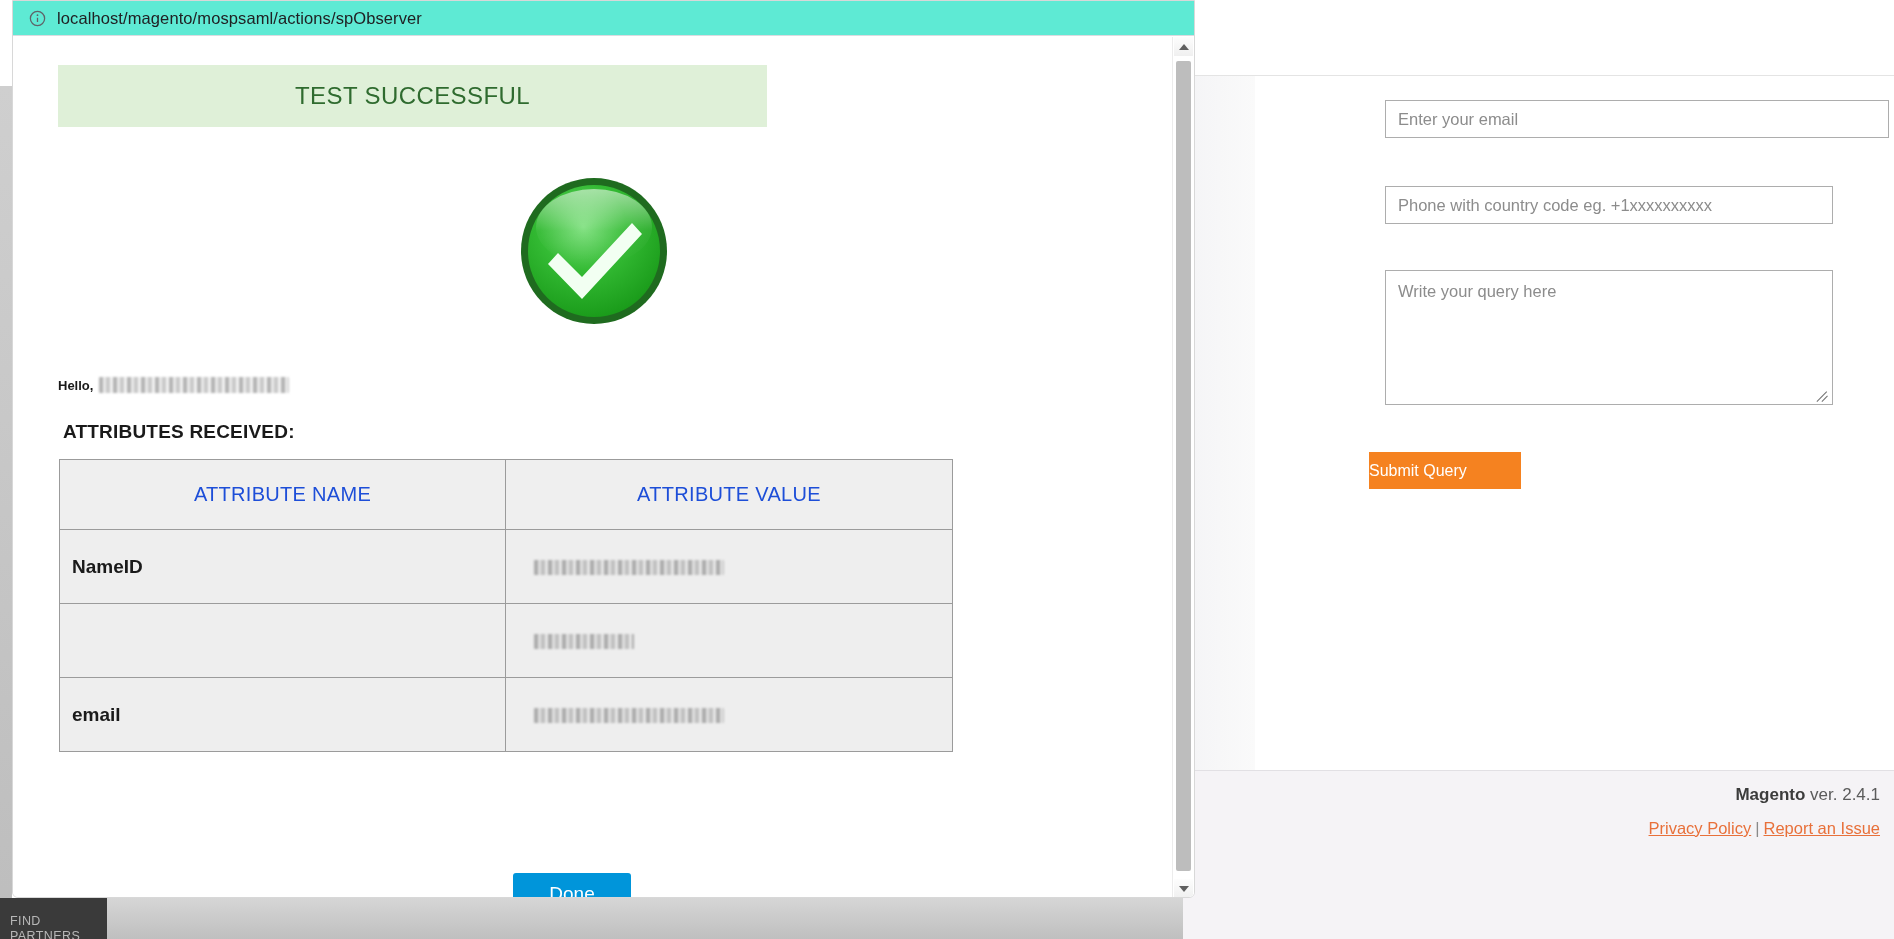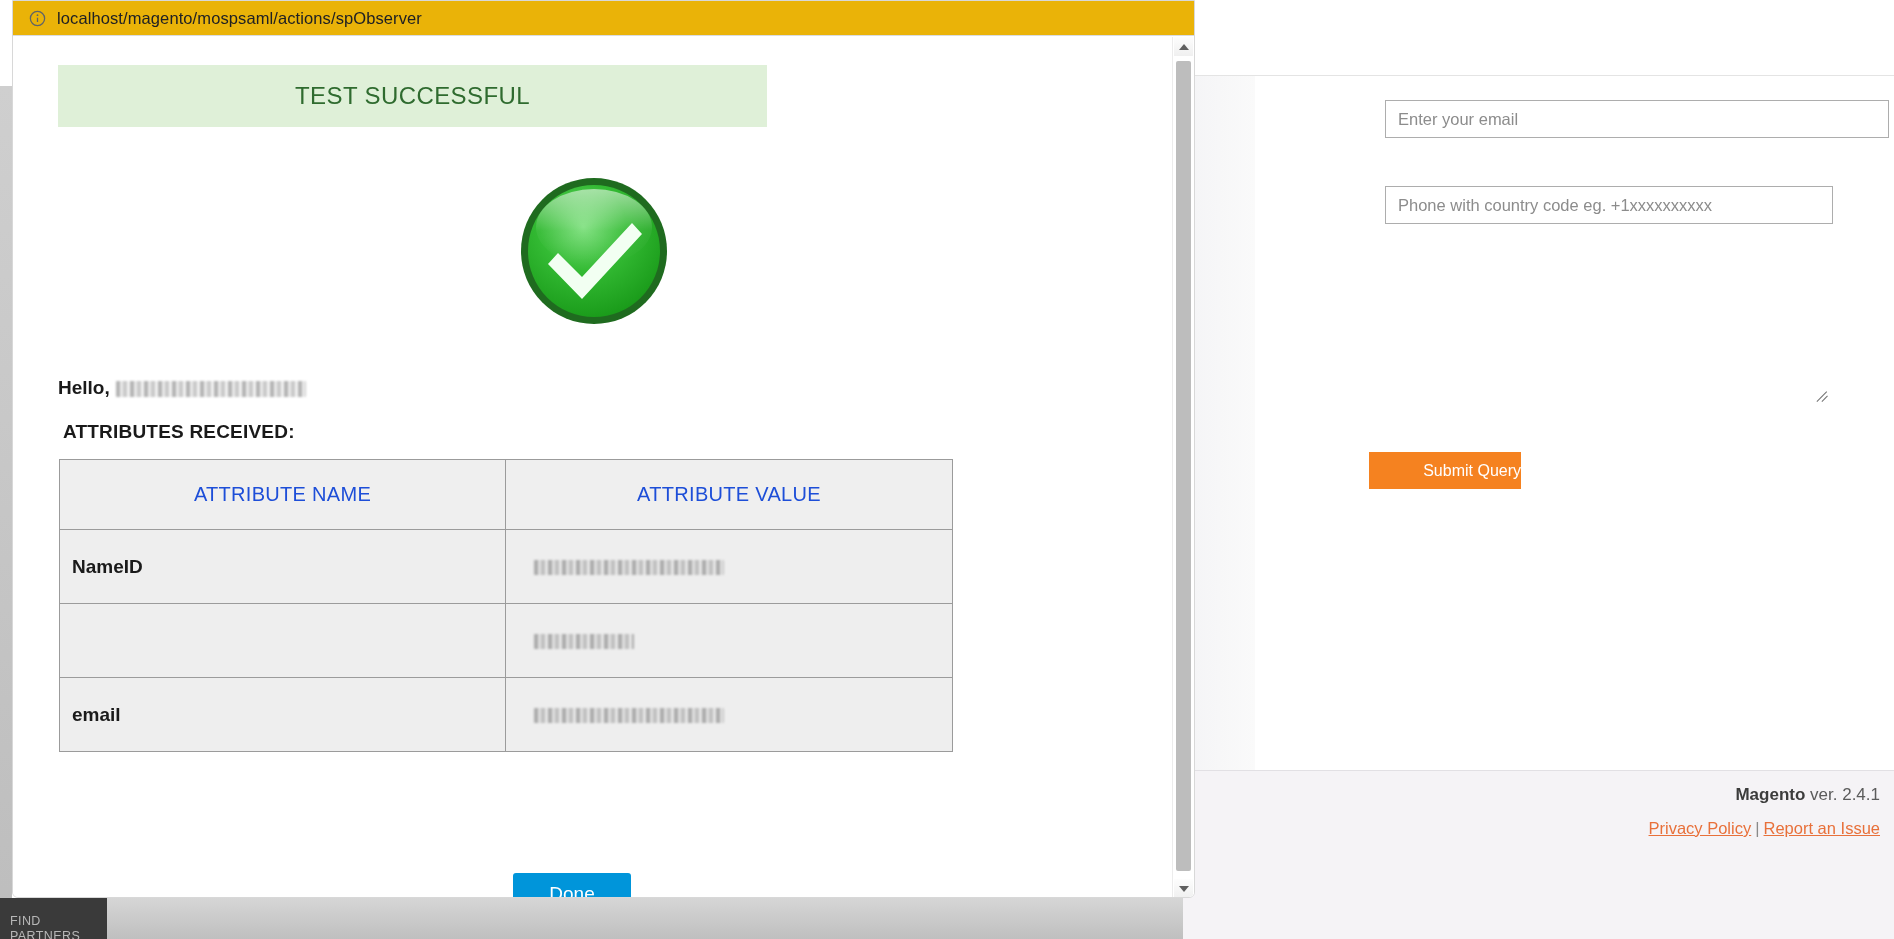--- a/index.html
+++ b/index.html
@@ -60,21 +60,21 @@
     content: ""; position: absolute; background: #6f6f6f; height: 1.4px;
     transform-origin: left center;
   }
   .resize-grip::before { width: 14px; left: -1px; top: 11px; transform: rotate(-45deg); }
   .resize-grip::after  { width: 8px;  left: 4px;  top: 11px; transform: rotate(-45deg); }
 
   #submit-query-button {
     position: absolute; left: 1369px; top: 452px; width: 152px; height: 37px;
     background: #f58220; border: none; color: #ffffff;
     font-family: "Liberation Sans", sans-serif; font-size: 16px;
-    cursor: pointer; padding: 0; line-height: 37px; text-align: right;
+    cursor: pointer; padding: 0; line-height: 37px; text-align: left;
   }
 
   .footer-band {
     position: absolute; left: 1183px; top: 770px; width: 711px; height: 169px;
     background: #f5f3f6; border-top: 1px solid #e2e0e4;
   }
   .footer-version {
     position: absolute; right: 14px; top: 785px;
     font-size: 17px; color: #5b5b5b; white-space: nowrap;
   }
@@ -106,21 +106,21 @@
   .popup {
     position: absolute; left: 12px; top: 0px; width: 1183px; height: 898px;
     background: #ffffff;
     border: 1px solid #d8d8d8;
     border-radius: 0 0 6px 6px;
     box-sizing: border-box;
     overflow: hidden;
   }
   .popup-titlebar {
     position: absolute; left: 0; top: 0; width: 1183px; height: 35px;
-    background: #eab308; border-bottom: 1px solid #dadce0;
+    background: #5eead4; border-bottom: 1px solid #dadce0;
     box-sizing: border-box;
   }
   .info-circle {
     position: absolute; left: 15px; top: 8px; width: 19px; height: 19px;
   }
   .popup-url {
     position: absolute; left: 44px; top: 8px;
     font-size: 16.5px; color: #202124; letter-spacing: .1px;
   }
   .popup-body {
@@ -158,21 +158,21 @@
     font-size: 24px; letter-spacing: .4px;
     box-sizing: border-box;
   }
 
   .check-wrap {
     position: absolute; left: 505px; top: 138px; width: 152px; height: 152px;
   }
 
   .hello-line {
     position: absolute; left: 45px; top: 340px;
-    font-size: 19px; font-weight: bold; color: #1a1a1a;
+    font-size: 13px; font-weight: bold; color: #1a1a1a;
   }
   .redacted {
     display: inline-block; vertical-align: -3px; margin-left: 6px;
     height: 16px; border-radius: 1px;
     background:
       repeating-linear-gradient(90deg,
         rgba(120,120,120,.55) 0px, rgba(120,120,120,.55) 4px,
         rgba(190,190,190,.35) 4px, rgba(190,190,190,.35) 7px,
         rgba(150,150,150,.5) 7px, rgba(150,150,150,.5) 11px,
         rgba(210,210,210,.3) 11px, rgba(210,210,210,.3) 14px);
@@ -235,20 +235,21 @@
       
       
     </div>
 
     <div class="bg-content-area"></div>
     <div class="bg-divider"></div>
     <div class="bg-left-tint"></div>
 
     <input class="field-input" id="email-field" type="text" value="" placeholder="Enter your email" style="">
     <input class="field-input" id="phone-field" type="text" value="" placeholder="Phone with country code eg. +1xxxxxxxxxx" style="">
+    <textarea class="field-input" id="query-field" placeholder="Write your query here" style=""></textarea>
     <div class="resize-grip"></div>
 
     <button id="submit-query-button">Submit Query</button>
 
     <div class="footer-band"></div>
     <div class="footer-version">
       <b>Magento</b><span> ver. 2.4.1</span>
     </div>
     <div class="footer-links">
       <a>Privacy Policy</a><span class="footer-sep">|</span><a>Report an Issue</a>

